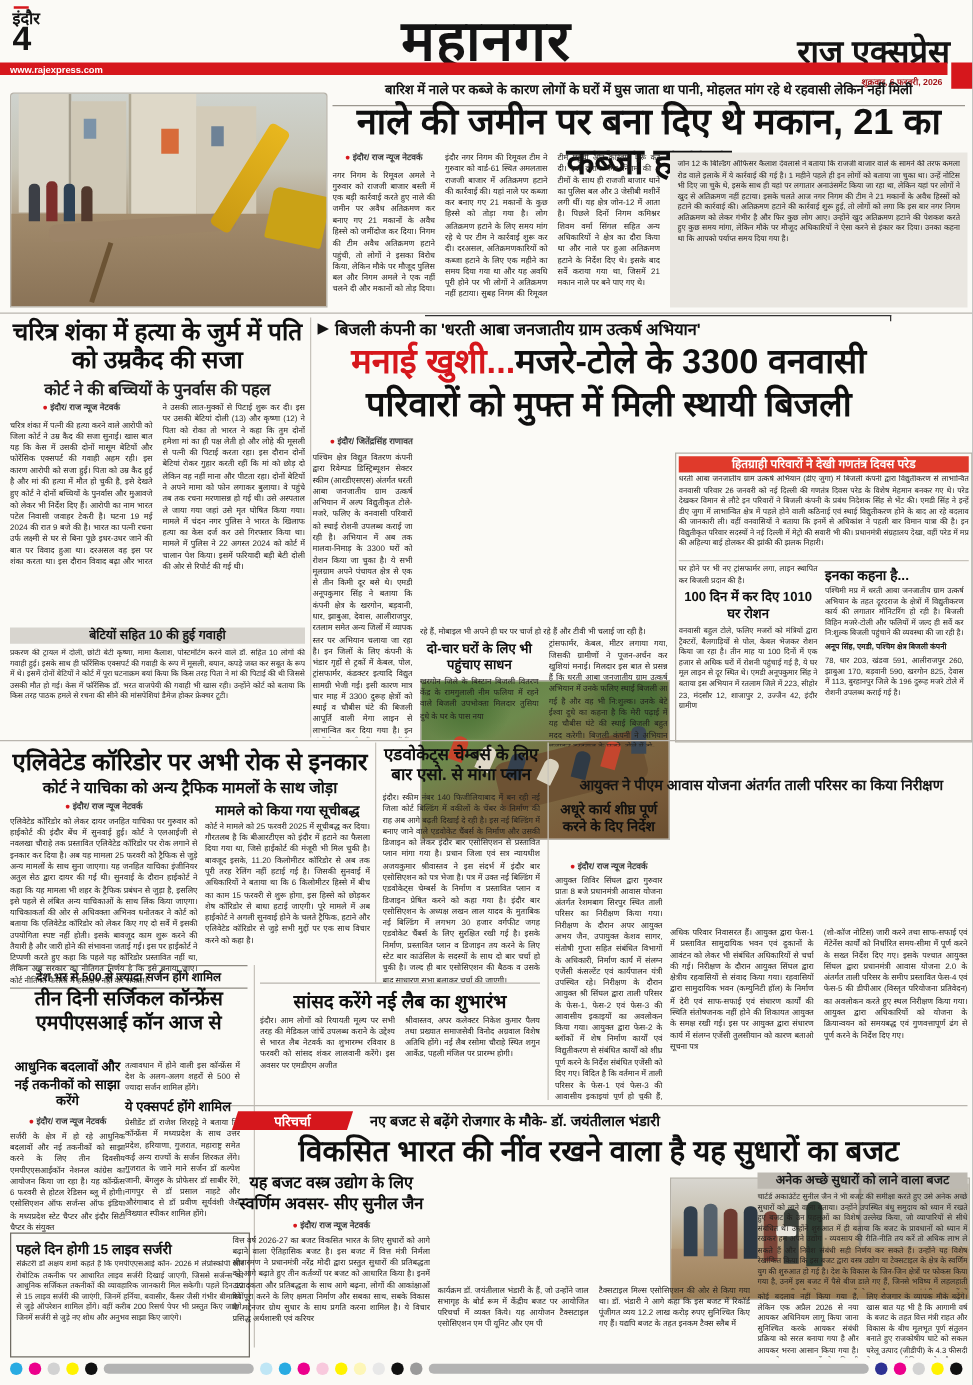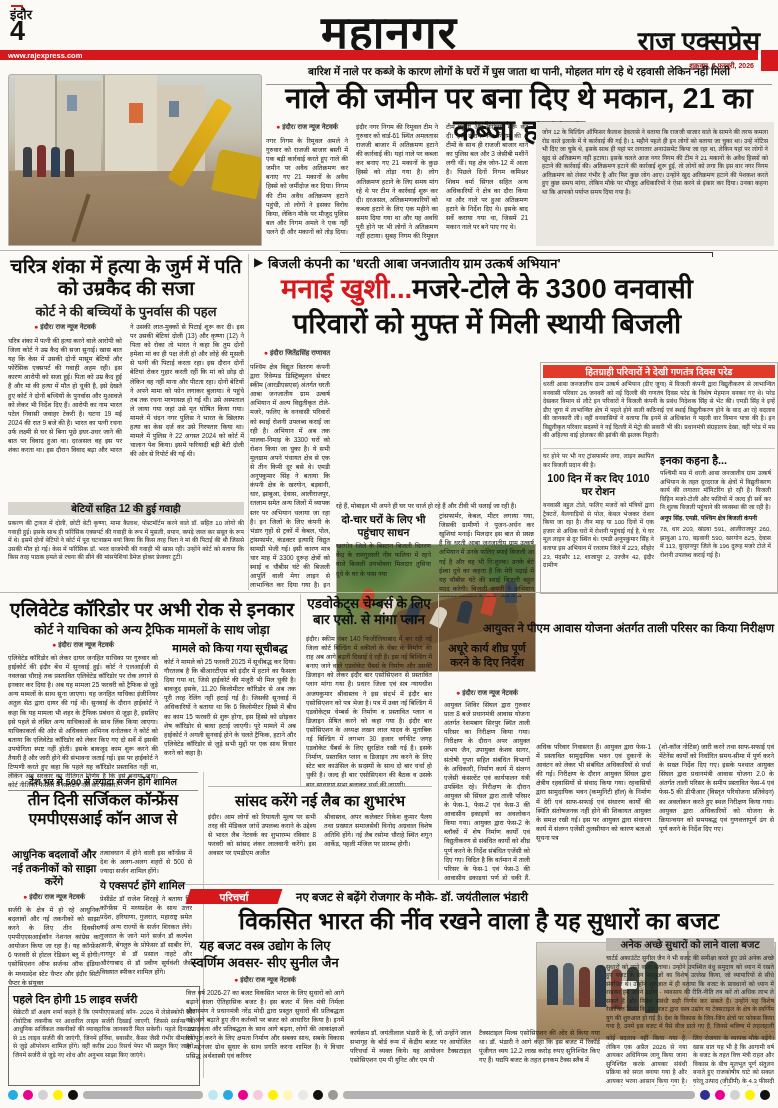--- a/index.html
+++ b/index.html
@@ -77,21 +77,21 @@
   </div>
 
   <div class="abs hairline" style="left:0;top:250px;width:778px;height:1px;"></div>
 
   <div class="abs ctr hl" style="left:8px;top:256px;width:236px;font-size:19.5px;line-height:1.12;">चरित्र शंका में हत्या के जुर्म में पति को उम्रकैद की सजा</div>
   <div class="abs ctr" style="left:8px;top:302px;width:236px;font-size:13px;font-weight:bold;color:#222;">कोर्ट ने की बच्चियों के पुनर्वास की पहल</div>
   <div class="abs cols2 just bt" style="left:8px;top:322px;width:236px;height:176px;overflow:hidden;">
     <div class="byline"><span class="dot">●</span> <span>इंदौर/ राज न्यूज नेटवर्क</span></div>
     <span>चरित्र शंका में पत्नी की हत्या करने वाले आरोपी को जिला कोर्ट ने उम्र कैद की सजा सुनाई। खास बात यह कि केस में उसकी दोनों मासूम बेटियों और फोरेंसिक एक्सपर्ट की गवाही अहम रही। इस कारण आरोपी को सजा हुई। पिता को उम्र कैद हुई है और मां की हत्या में मौत हो चुकी है, इसे देखते हुए कोर्ट ने दोनों बच्चियों के पुनर्वास और मुआवजे को लेकर भी निर्देश दिए हैं। आरोपी का नाम भारत पटेल निवासी जवाहर टेकरी है। घटना 19 मई 2024 की रात 9 बजे की है। भारत का पत्नी रचना उर्फ लक्ष्मी से घर से बिना पूछे इधर-उधर जाने की बात पर विवाद हुआ था। दरअसल वह इस पर शंका करता था। इस दौरान विवाद बढ़ा और भारत ने उसकी लात-मुक्कों से पिटाई शुरू कर दी। इस पर उसकी बेटियां दोली (13) और कृष्णा (12) ने पिता को रोका तो भारत ने कहा कि तुम दोनों हमेशा मां का ही पक्ष लेती हो और लोहे की मूसली से पत्नी की पिटाई करता रहा। इस दौरान दोनों बेटियां रोकर गुहार करती रहीं कि मां को छोड़ दो लेकिन वह नहीं माना और पीटता रहा। दोनों बेटियों ने अपने मामा को फोन लगाकर बुलाया। वे पहुंचे तब तक रचना मरणासन्न हो गई थी। उसे अस्पताल ले जाया गया जहां उसे मृत घोषित किया गया। मामले में चंदन नगर पुलिस ने भारत के खिलाफ हत्या का केस दर्ज कर उसे गिरफ्तार किया था। मामले में पुलिस ने 22 अगस्त 2024 को कोर्ट में चालान पेश किया। इसमें फरियादी बड़ी बेटी दोली की ओर से रिपोर्ट की गई थी।</span>
   </div>
-  <div class="abs ctr" style="left:8px;top:502px;width:236px;height:13px;background:#d8d5cf;font-size:10px;font-weight:bold;line-height:13px;">बेटियों सहित 12 की हुई गवाही</div>
+  <div class="abs ctr" style="left:8px;top:502px;width:236px;height:13px;background:#d8d5cf;font-size:10px;font-weight:bold;line-height:13px;">बेटियों सहित 10 की हुई गवाही</div>
   <div class="abs just bt2" style="left:8px;top:519px;width:236px;height:70px;overflow:hidden;">प्रकरण की ट्रायल में दोली, छोटी बेटी कृष्णा, मामा कैलाश, पोस्टमॉर्टम करने वाले डॉ. सहित 10 लोगों की गवाही हुई। इसके साथ ही फॉरेंसिक एक्सपर्ट की गवाही के रूप में मूसली, बयान, कपड़े जब्त कर सबूत के रूप में थे। इसमें दोनों बेटियों ने कोर्ट में पूरा घटनाक्रम बयां किया कि किस तरह पिता ने मां की पिटाई की थी जिससे उसकी मौत हो गई। केस में फॉरेंसिक डॉ. भरत वाजपेयी की गवाही भी खास रही। उन्होंने कोर्ट को बताया कि किस तरह पाठक हमले से रचना की सीने की मांसपेशियां डैमेज होकर फ्रेक्चर टूटी।</div>
 
   <div class="abs vrule" style="left:248px;top:254px;height:336px;"></div>
 
   <div class="abs frameline" style="left:340px;top:252px;width:372px;height:4px;border-right:1.5px solid #333;"></div>
   <div class="abs" style="left:254px;top:255px;font-size:12px;">▶</div>
   <div class="abs hl" style="left:268px;top:254px;width:440px;font-size:13px;">बिजली कंपनी का 'धरती आबा जनजातीय ग्राम उत्कर्ष अभियान'</div>
   <div class="abs hl" style="left:252px;top:272px;width:470px;font-size:27.5px;line-height:1.26;text-align:center;"><span class="red">मनाई खुशी...</span><span>मजरे-टोले के 3300 वनवासी</span><br><span>परिवारों को मुफ्त में मिली स्थायी बिजली</span></div>
   <div class="abs byline" style="left:250px;top:348px;width:94px;"><span class="dot">●</span> <span>इंदौर/ जितेंद्रसिंह राणावत</span></div>
   <div class="abs just bt" style="left:250px;top:362px;width:80px;height:228px;overflow:hidden;">पश्चिम क्षेत्र विद्युत वितरण कंपनी द्वारा रिवेम्पड डिस्ट्रिब्यूशन सेक्टर स्कीम (आरडीएसएस) अंतर्गत धरती आबा जनजातीय ग्राम उत्कर्ष अभियान में अल्प विद्युतीकृत टोले-मजरे, फलिए के वनवासी परिवारों को स्थाई रोशनी उपलब्ध कराई जा रही है। अभियान में अब तक मालवा-निमाड़ के 3300 घरों को रोशन किया जा चुका है। ये सभी मूलग्राम अपने पंचायत क्षेत्र से एक से तीन किमी दूर बसे थे। एमडी अनूपकुमार सिंह ने बताया कि कंपनी क्षेत्र के खरगोन, बड़वानी, धार, झाबुआ, देवास, आलीराजपुर, रतलाम समेत अन्य जिलों में व्यापक स्तर पर अभियान चलाया जा रहा है। इन जिलों के लिए कंपनी के भंडार गृहों से ट्रकों में केबल, पोल, ट्रांसफार्मर, कंडक्टर इत्यादि विद्युत सामग्री भेजी गई। इसी कारण मात्र चार माह में 3300 दुरूह क्षेत्रों को स्थाई व चौबीस घंटे की बिजली आपूर्ति वाली मेगा लाइन से लाभान्वित कर दिया गया है। इन गांवों के वनवासी परिवार खुश हैं कि अब बच्चे बल्ब की रोशनी में पढ़ाई कर</div>
@@ -151,21 +151,21 @@
     <div class="just bt" style="height:132px;overflow:hidden;">कोर्ट ने मामले को 25 फरवरी 2025 में सूचीबद्ध कर दिया। गौरतलब है कि बीआरटीएस को इंदौर में हटाने का फैसला दिया गया था, जिसे हाईकोर्ट की मंजूरी भी मिल चुकी है। बावजूद इसके, 11.20 किलोमीटर कॉरिडोर से अब तक पूरी तरह रेलिंग नहीं हटाई गई है। जिसकी सुनवाई में अधिकारियों ने बताया था कि 6 किलोमीटर हिस्से में बीच का काम 15 फरवरी से शुरू होगा, इस हिस्से को छोड़कर शेष कॉरिडोर से बाधा हटाई जाएगी। पूरे मामले में अब हाईकोर्ट ने अगली सुनवाई होने के चलते ट्रैफिक, हटाने और एलिवेटेड कॉरिडोर से जुड़े सभी मुद्दों पर एक साथ विचार करने को कहा है।</div>
   </div>
 
   <div class="abs vrule" style="left:300px;top:594px;height:192px;"></div>
 
   <div class="abs ctr hl" style="left:306px;top:596px;width:126px;font-size:13.5px;line-height:1.2;">एडवोकेट्स चेम्बर्स के लिए बार एसो. से मांगा प्लान</div>
   <div class="abs just bt" style="left:306px;top:634px;width:126px;height:152px;overflow:hidden;">इंदौर। स्कीम नंबर 140 फिजीलियाबाद में बन रही नई जिला कोर्ट बिल्डिंग में वकीलों के चेंबर के निर्माण की राह अब आगे बढ़ती दिखाई दे रही है। इस नई बिल्डिंग में बनाए जाने वाले एडवोकेट चैंबर्स के निर्माण और उसकी डिजाइन को लेकर इंदौर बार एसोसिएशन से प्रस्तावित प्लान मांगा गया है। प्रधान जिला एवं सत्र न्यायधीश अजयकुमार श्रीवास्तव ने इस संदर्भ में इंदौर बार एसोसिएशन को पत्र भेजा है। पत्र में उक्त नई बिल्डिंग में एडवोकेट्स चेम्बर्स के निर्माण व प्रस्तावित प्लान व डिजाइन प्रेषित करने को कहा गया है। इंदौर बार एसोसिएशन के अध्यक्ष लखन लाल यादव के मुताबिक नई बिल्डिंग में लगभग 30 हजार वर्गफीट जगह एडवोकेट चैंबर्स के लिए सुरक्षित रखी गई है। इसके निर्माण, प्रस्तावित प्लान व डिजाइन तय करने के लिए स्टेट बार काउंसिल के सदस्यों के साथ दो बार चर्चा हो चुकी है। जल्द ही बार एसोसिएशन की बैठक व उसके बाद साधारण सभा बुलाकर चर्चा की जाएगी।</div>
 
   <div class="abs vrule" style="left:438px;top:594px;height:286px;"></div>
 
-  <div class="abs ctr" style="left:444px;top:620px;width:330px;font-size:11.5px;font-weight:bold;text-align:right;">आयुक्त ने पीएम आवास योजना अंतर्गत ताली परिसर का किया निरीक्षण</div>
+  <div class="abs ctr" style="left:444px;top:620px;width:330px;font-size:11.5px;font-weight:bold;">आयुक्त ने पीएम आवास योजना अंतर्गत ताली परिसर का किया निरीक्षण</div>
   <div class="abs ctr hl" style="left:444px;top:642px;width:86px;font-size:11px;line-height:1.25;">अधूरे कार्य शीघ्र पूर्ण करने के दिए निर्देश</div>
   <div class="abs byline" style="left:444px;top:688px;width:86px;"><span class="dot">●</span> <span>इंदौर/ राज न्यूज नेटवर्क</span></div>
   <div class="abs just bt" style="left:444px;top:700px;width:86px;height:180px;overflow:hidden;">आयुक्त शिविर सिंघल द्वारा गुरुवार प्रातः 8 बजे प्रधानमंत्री आवास योजना अंतर्गत रेशमबाग सिरपुर स्थित ताली परिसर का निरीक्षण किया गया। निरीक्षण के दौरान अपर आयुक्त अभय जैन, उपायुक्त केशव सागर, संतोषी गुप्ता सहित संबंधित विभागों के अधिकारी, निर्माण कार्य में संलग्न एजेंसी कंसल्टेंट एवं कार्यपालन यंत्री उपस्थित रहे। निरीक्षण के दौरान आयुक्त श्री सिंघल द्वारा ताली परिसर के फेस-1, फेस-2 एवं फेस-3 की आवासीय इकाइयों का अवलोकन किया गया। आयुक्त द्वारा फेस-2 के ब्लॉकों में शेष निर्माण कार्यों एवं विद्युतीकरण से संबंधित कार्यों को शीघ्र पूर्ण करने के निर्देश संबंधित एजेंसी को दिए गए। विदित है कि वर्तमान में ताली परिसर के फेस-1 एवं फेस-3 की आवासीय इकाइयां पूर्ण हो चुकी हैं, जहां 1500 से</div>
 
   <div class="abs ph" style="left:536px;top:642px;width:238px;height:96px;background:linear-gradient(#d8d6d0 0%,#c9c2b2 30%,#b49c78 60%,#a58a64 100%);">
     <div style="left:150px;top:4px;width:88px;height:50px;background:#bdb9ae;border-left:2px solid #99948a;"></div>
     <div style="left:0;top:56px;width:238px;height:40px;background:linear-gradient(#b09473,#9c8059);"></div>
     <div style="left:10px;top:22px;width:11px;height:40px;background:#32404e;border-radius:5px 5px 0 0;"></div>
     <div style="left:26px;top:20px;width:11px;height:42px;background:#55616c;border-radius:5px 5px 0 0;"></div>
     <div style="left:42px;top:24px;width:11px;height:40px;background:#6e3b31;border-radius:5px 5px 0 0;"></div>

